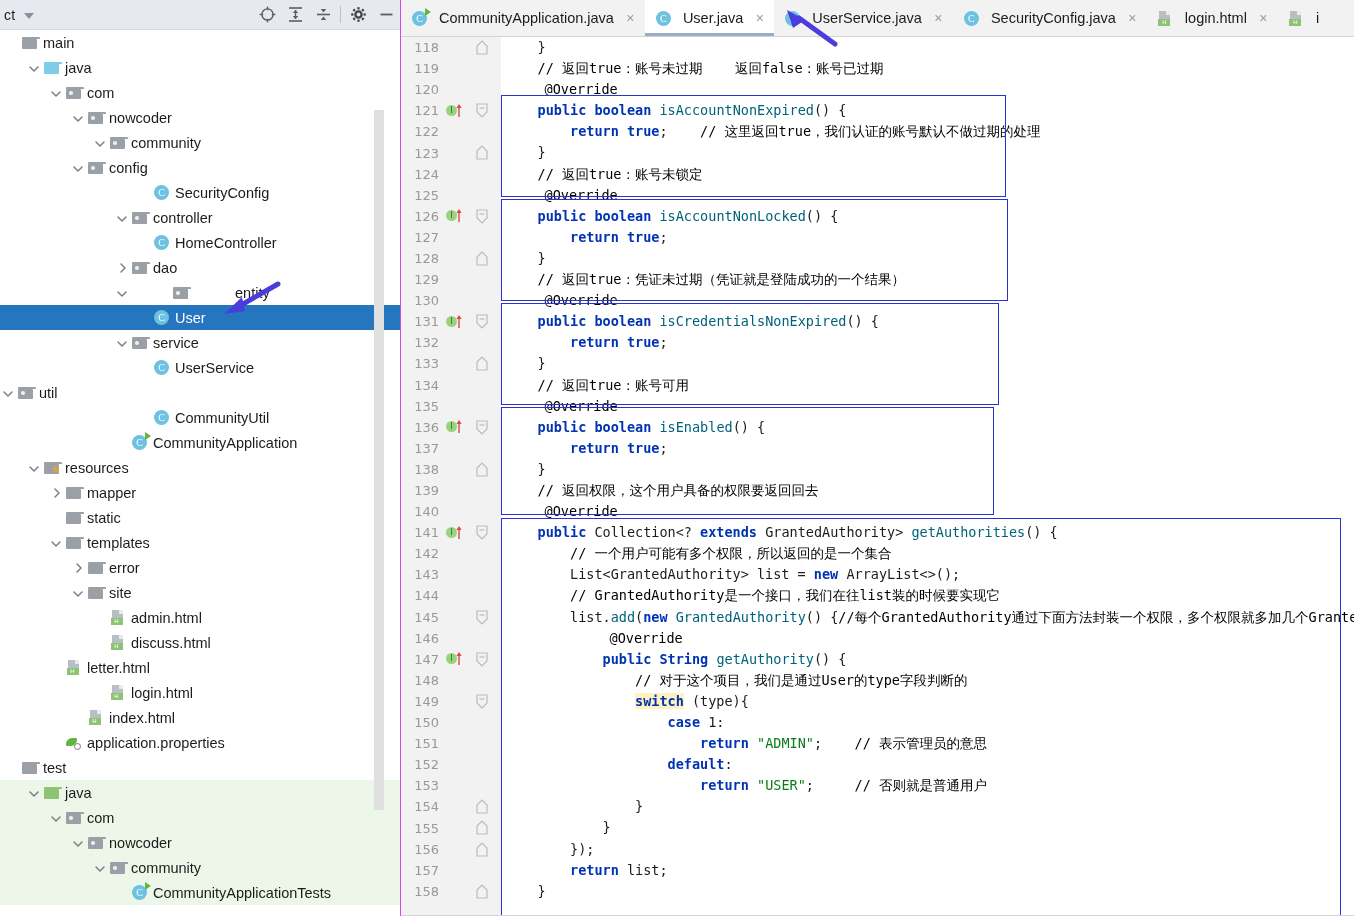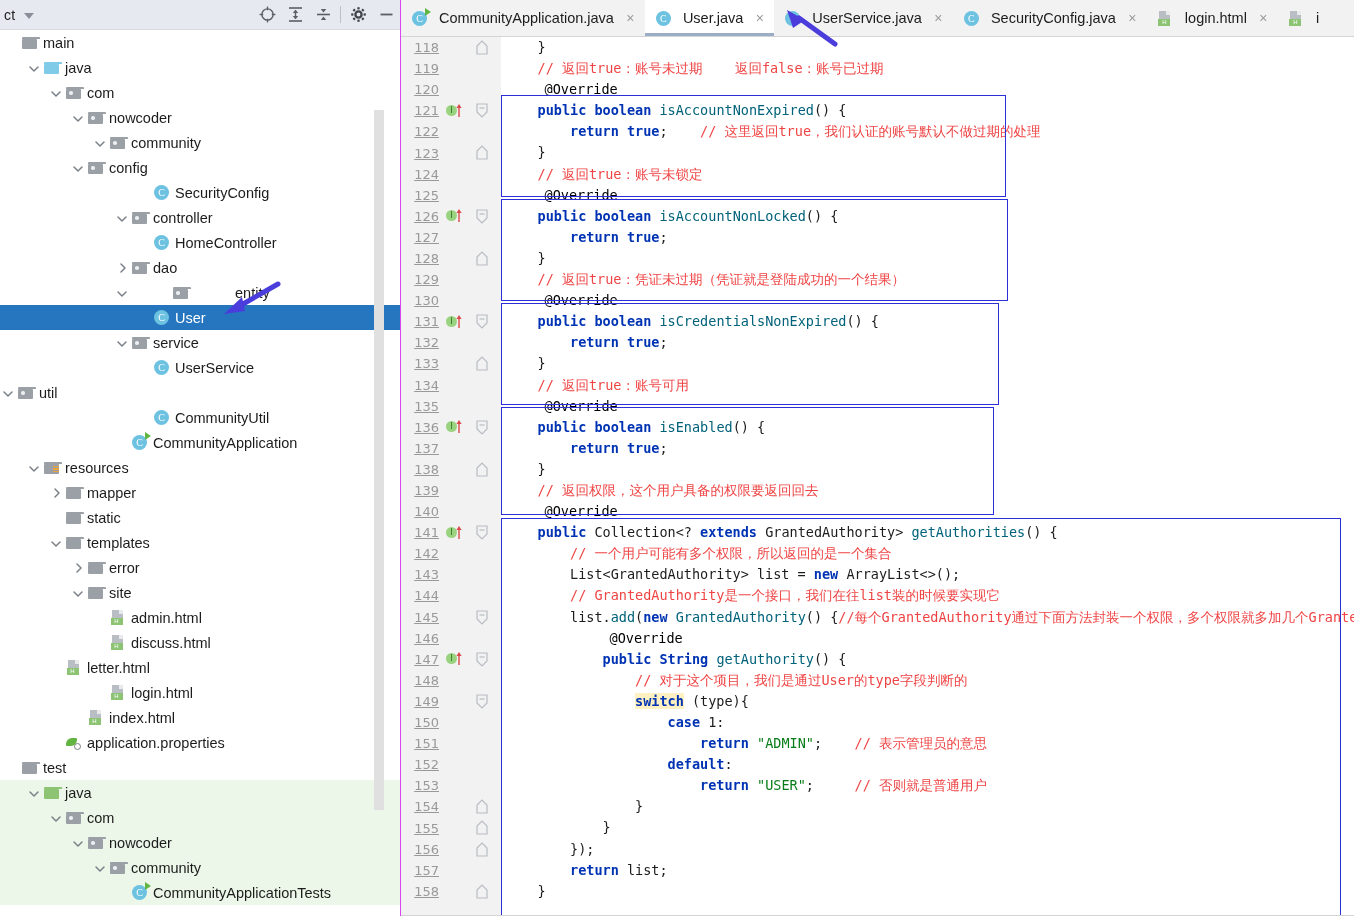--- a/index.html
+++ b/index.html
@@ -156,21 +156,21 @@
   #gutter {
     width: 100px; flex: 0 0 100px; background: #f2f2f2;
     position: relative;
   }
   .gline {
     height: 21.1px; display: flex; align-items: center;
     font-size: 13px; color: #999999;
     font-family: "DejaVu Sans", sans-serif;
     position: relative;
   }
-  .gnum { width: 42px; text-align: right; padding-right: 4px; text-decoration: underline; }
+  .gnum { width: 42px; text-align: right; padding-right: 4px; }
   .gmark { width: 22px; display: flex; align-items: center; justify-content: center; }
   .runmark { position: relative; width: 16px; height: 14px; }
   .runmark .grn {
     position: absolute; left: 0; top: 1px; width: 11px; height: 11px;
     border-radius: 50%; background: #9ad37f;
     color: #2a6b1e; font-size: 8px; line-height: 11px; text-align: center;
     font-family: "DejaVu Sans", sans-serif;
   }
   .runmark .arw {
     position: absolute; left: 10px; top: 0px; width: 6px; height: 13px;
@@ -180,21 +180,21 @@
   #code {
     flex: 1; position: relative; padding-left: 4px; overflow: hidden;
   }
   .cline {
     height: 21.1px; line-height: 21.1px;
     font-size: 13.5px; white-space: pre;
     font-family: "DejaVu Sans Mono", monospace;
     color: #1c1c1c;
   }
   .kw { color: #0033b3; font-weight: bold; }
-  .cm { color: #ef4444; }
+  .cm { color: #000000; }
   .ann { color: #000000; padding-left: 7px; }
   .str { color: #067d17; }
   .mth { color: #00627a; }
   .hl { background: #fff1c1; }
 
   
   .abox {
     position: absolute;
     border: 1.6px solid #2b31d6;
     pointer-events: none;

